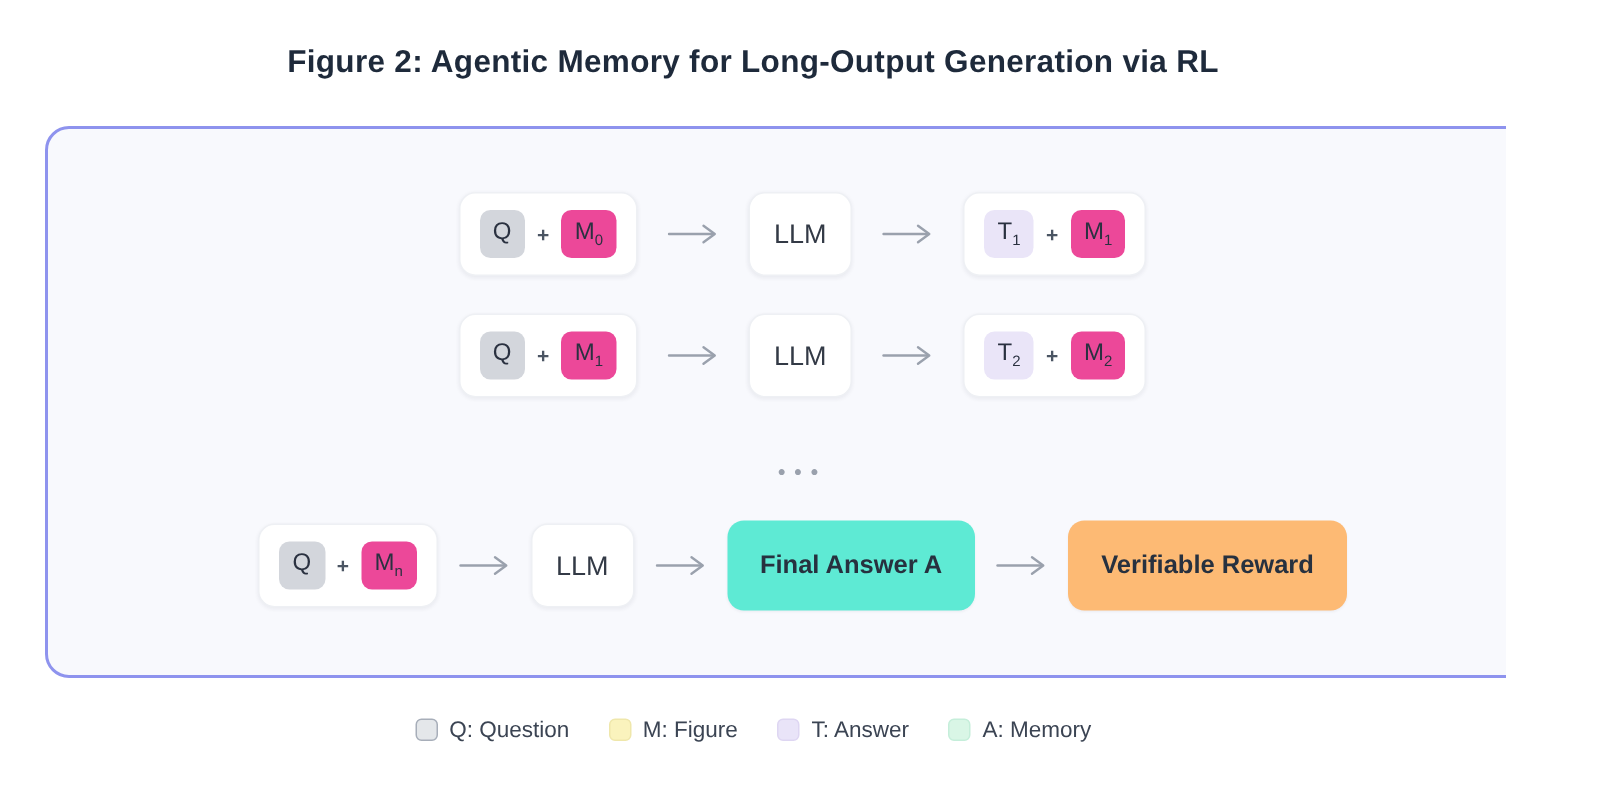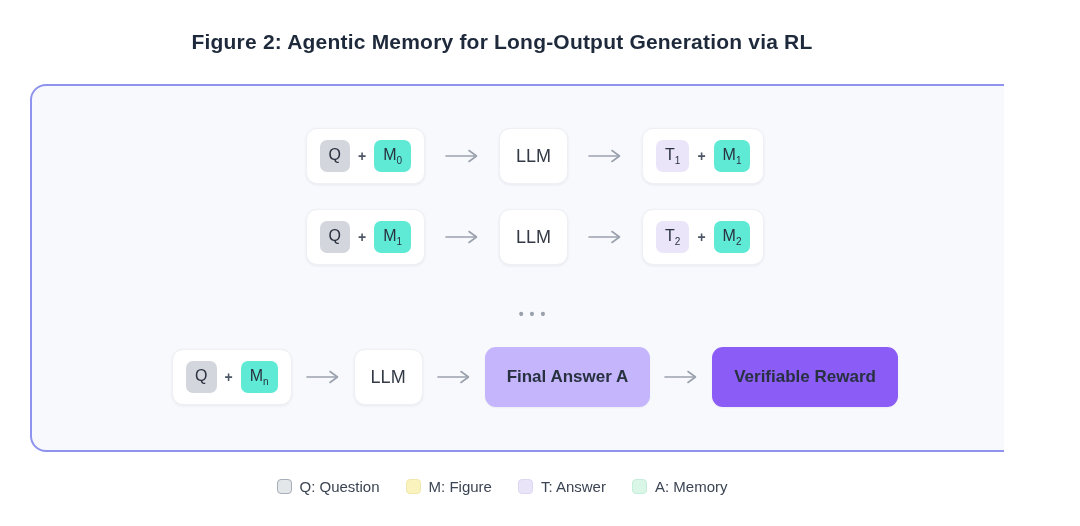--- a/index.html
+++ b/index.html
@@ -41,34 +41,34 @@
   .card.tokens { padding:0 13px; gap:8px; }
   .card.llm { padding:0 16px; min-width:68px; font-size:18px; font-weight:500; color:#333a46;text-align:right; }
 
   .chip {
     display:inline-block; padding:5px 9px; border-radius:7px;
     font-size:16px; font-weight:500; color:#2a3140; line-height:1.3;
     white-space:nowrap;
   }
   .chip sub { font-size:10px; font-weight:500; }
   .chip.question { background:#d3d6dc; }
-  .chip.memory   { background:#5eead4; }
+  .chip.memory   { background:#ec4899; }
   .chip.thought  { background:#eae5f8; }
 
   .plus { color:#4b5563; font-size:14px; font-weight:600; }
 
   .answer-box, .reward-box {
     border-radius:11px; min-height:60px; box-sizing:border-box;
     display:flex; align-items:center; padding:0 22px;
     font-size:17px; font-weight:700; color:#27313f;
     box-shadow:0 1px 2px rgba(23,28,50,.05);
     white-space:nowrap;
   }
-  .answer-box { background:#c4b5fd; }
-  .reward-box { background:#8b5cf6; }
+  .answer-box { background:#5eead4; }
+  .reward-box { background:#fdba74; }
 
   .arrow { flex:0 0 auto; display:block; }
 
   .legend {
     position:absolute; top:478px; left:0; width:100%;
     display:flex; justify-content:center; align-items:center; gap:26px;
   }
   .legend-item { display:flex; align-items:center; gap:8px; font-size:15px; color:#3b4453; }
   .swatch { width:15px; height:15px; border-radius:4px; box-sizing:border-box; flex:0 0 auto; }
   .swatch.question { background:#e4e7ea; border:1.5px solid #a7aeb9; }

